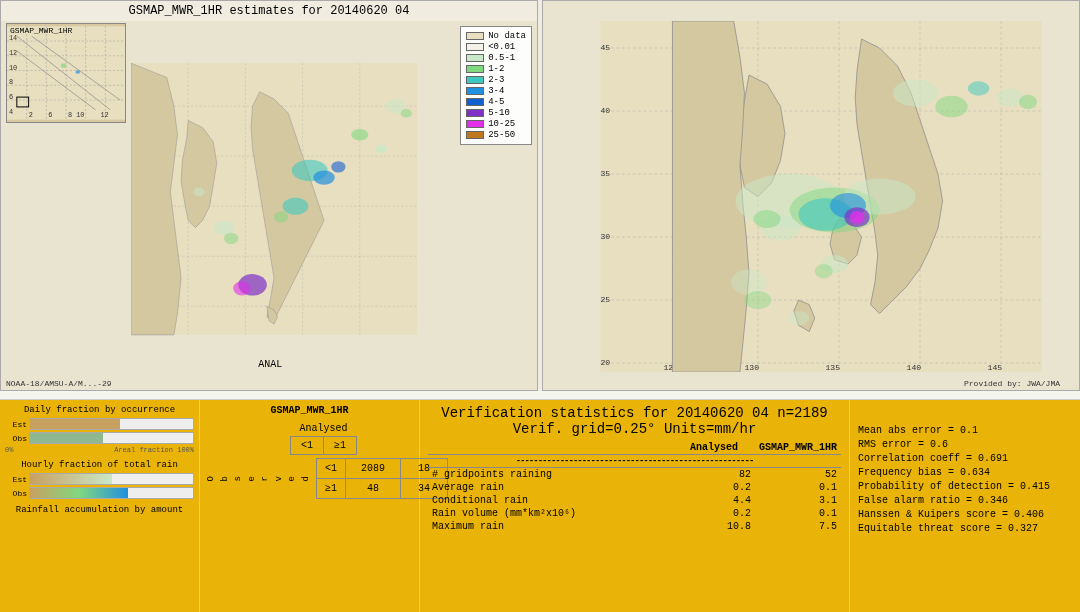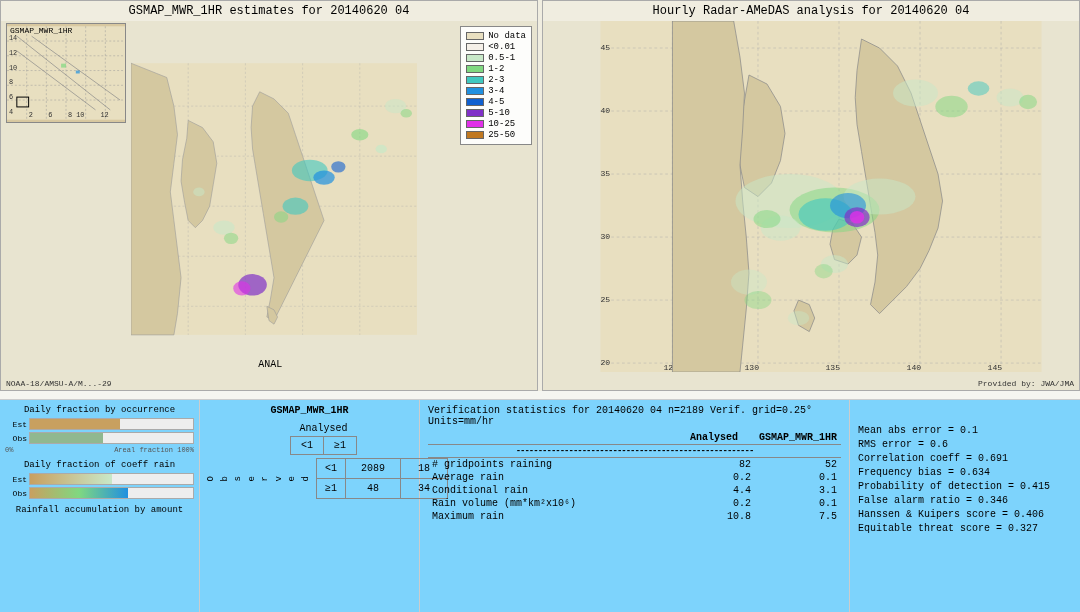--- a/index.html
+++ b/index.html
@@ -81,30 +81,30 @@
       position: absolute;
       bottom: 2px;
       left: 5px;
       font-size: 8px;
       color: #333;
     }
 
     .map-credit-right {
       position: absolute;
       bottom: 2px;
-      right: 5px;
+      right: 19px;
       font-size: 8px;
       color: #333;
     }
 
     
     .bottom-section {
       display: flex;
       height: 234px;
-      background: #7dd3fc;
+      background: #eab308;
       border-top: 1px solid #ccc;
     }
 
     
     .charts-panel {
       width: 200px;
       padding: 5px;
       border-right: 1px solid #ccc;
     }
 
@@ -183,23 +183,24 @@
     }
 
     
     .stats-panel {
       flex: 1;
       padding: 5px 8px;
       border-right: 1px solid #ccc;
     }
 
     .stats-title {
-      font-size: 10px;
+      font-size: 14px;
       font-family: 'Courier New', monospace;
       margin-bottom: 4px;
+      text-align: center;
     }
 
     .stats-table {
       width: 100%;
       border-collapse: collapse;
       font-size: 10px;
       font-family: 'Courier New', monospace;
     }
 
     .stats-table td {
@@ -383,21 +384,20 @@
           <span>25-50</span>
         </div>
       </div>
 
       <div style="position:absolute;bottom:20px;left:48%;font-size:10px;font-family:'Courier New',monospace;">ANAL</div>
 
       <div class="map-credit">NOAA-18/AMSU-A/M...-29</div>
     </div>
 
     <div class="map-panel">
-      <div class="map-title">Hourly Radar-AMeDAS analysis for 20140620 04</div>
 
       <svg style="position:absolute;top:20px;left:25px;right:5px;bottom:18px;width:calc(100% - 30px);height:calc(100% - 38px)" viewBox="0 0 490 390" xmlns="http://www.w3.org/2000/svg">
 
         <rect width="490" height="390" fill="#e8dfc0"></rect>
 
         <line x1="0" y1="30" x2="490" y2="30" stroke="#aaa" stroke-width="0.5" stroke-dasharray="3,3"></line>
         <line x1="0" y1="100" x2="490" y2="100" stroke="#aaa" stroke-width="0.5" stroke-dasharray="3,3"></line>
         <line x1="0" y1="170" x2="490" y2="170" stroke="#aaa" stroke-width="0.5" stroke-dasharray="3,3"></line>
         <line x1="0" y1="240" x2="490" y2="240" stroke="#aaa" stroke-width="0.5" stroke-dasharray="3,3"></line>
         <line x1="0" y1="310" x2="490" y2="310" stroke="#aaa" stroke-width="0.5" stroke-dasharray="3,3"></line>
@@ -480,21 +480,21 @@
           <div class="bar-container">
             <div class="bar-fill-obs" style="width:45%;"></div>
           </div>
         </div>
         <div class="bar-axis">
           <span>0%</span>
           <span>Areal fraction 100%</span>
         </div>
       </div>
 
-      <div class="chart-title">Daily fraction of coeff rain</div>
+      <div class="chart-title">Hourly fraction of total rain</div>
       <div class="bar-chart">
         <div class="bar-row">
           <span class="bar-label">Est</span>
           <div class="bar-container">
             <div style="position:absolute;left:0;width:50%;height:100%;background:linear-gradient(to right, #c8a060, #c8e8c8);"></div>
           </div>
         </div>
         <div class="bar-row">
           <span class="bar-label">Obs</span>
           <div class="bar-container">

